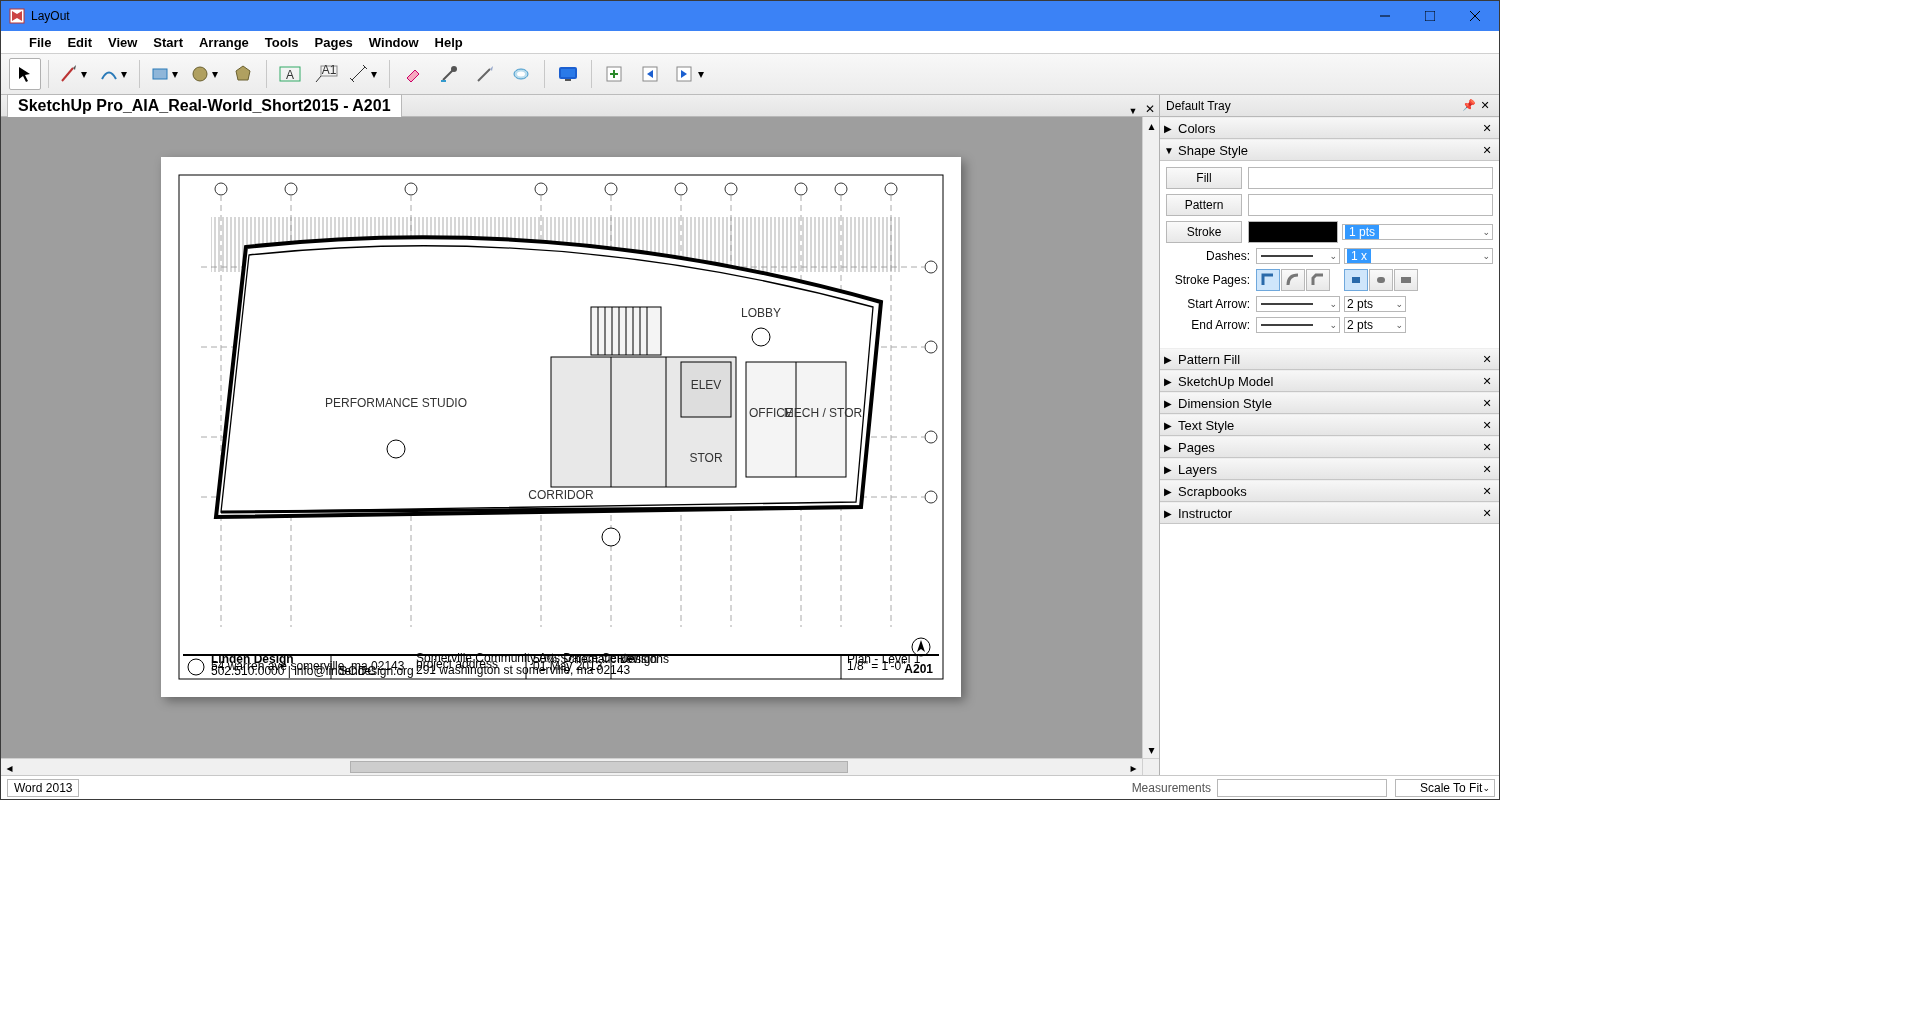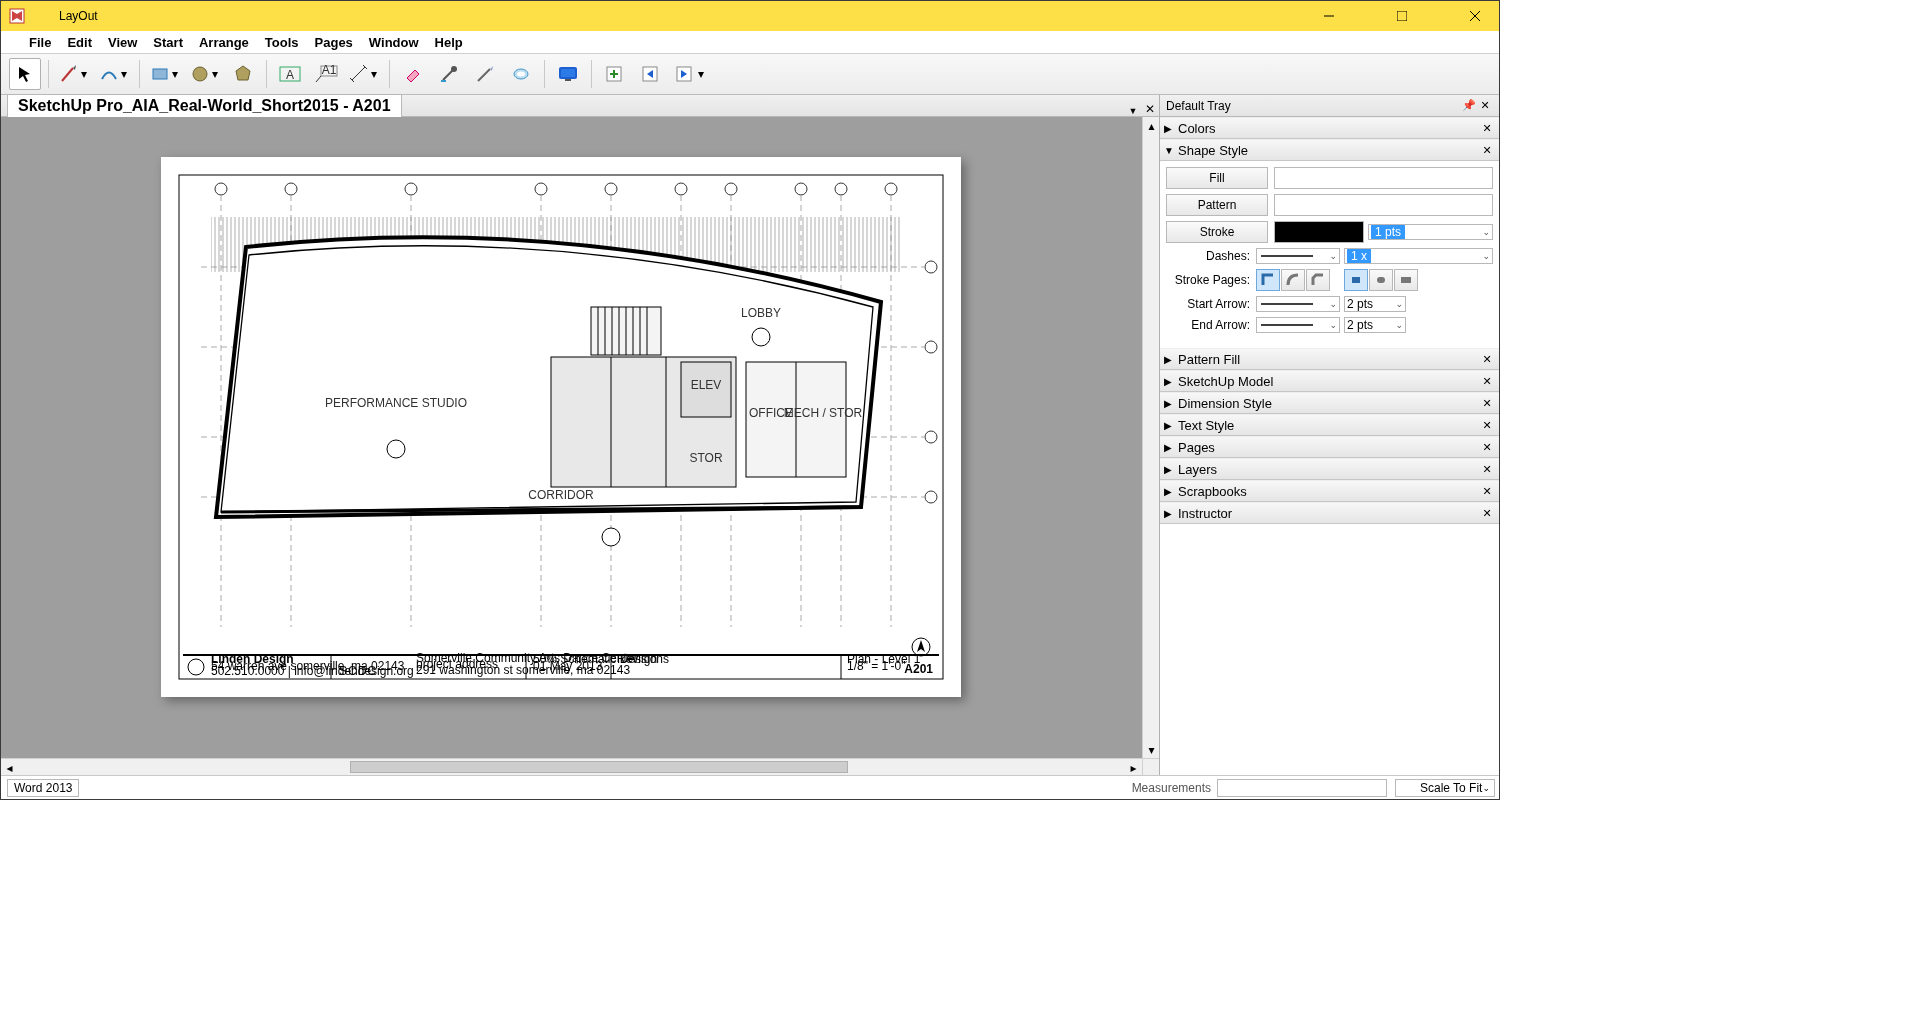--- a/index.html
+++ b/index.html
@@ -1,19 +1,19 @@
 <!DOCTYPE html>
 <html><head>
 <meta charset="utf-8">
 <style>
 * { box-sizing: border-box; margin: 0; padding: 0; font-family: "Segoe UI", Tahoma, sans-serif; font-size: 12px; }
 body { background: #fff; width: 1500px; height: 800px; overflow: hidden; border: 1px solid #3a3a3a; display: flex; flex-direction: column; }
 
 
-.titlebar { height: 30px; display: flex; align-items: center; padding: 0 2px; background: #fde047; gap: 28px; }
+.titlebar { height: 30px; display: flex; align-items: center; padding: 0 2px; background: #3b82f6; }
 .titlebar .app-icon { width: 16px; height: 16px; margin: 0 6px; }
 .titlebar .title { flex: 0 0 auto; font-size: 12px; }
 .titlebar .spacer { flex: 1; }
 .titlebar .winbtn { width: 45px; height: 30px; display: flex; align-items: center; justify-content: center; }
 .titlebar .winbtn svg { width: 10px; height: 10px; }
 
 
 .menubar { height: 22px; display: flex; align-items: center; padding: 0 20px; font-weight: bold; }
 .menubar .menuitem { padding: 2px 8px; font-size: 13px; }
 
@@ -61,21 +61,21 @@
 .tray-title { height: 22px; background: linear-gradient(#f0f0f0,#e4e4e4); border-bottom: 1px solid #b8b8b8; display: flex; align-items: center; padding: 0 6px; font-size: 12px; }
 .tray-title .spacer { flex: 1; }
 .tray-title .pin, .tray-title .x, .panel-head .x { width: 16px; text-align: center; font-size: 11px; }
 .panel-head { height: 22px; background: linear-gradient(#f7f7f7,#e5e5e5); border-bottom: 1px solid #c6c6c6; border-top: 1px solid #eee; display: flex; align-items: center; padding: 0 4px; }
 .panel-head .arrow { width: 14px; font-size: 10px; }
 .panel-head .name { flex: 1; font-size: 13px; }
 .panel-body { padding: 6px 6px 10px 6px; background: #fff; }
 
 .ss-row { display: flex; align-items: center; margin-bottom: 5px; }
 .ss-row .lbl { width: 90px; text-align: right; padding-right: 6px; font-size: 12px; }
-.ss-row .btnlbl { width: 102px; height: 22px; border: 1px solid #b8b8b8; background: linear-gradient(#fafafa,#e8e8e8); display: flex; align-items: center; justify-content: center; margin-right: 6px; font-size: 12px; }
+.ss-row .btnlbl { width: 76px; height: 22px; border: 1px solid #b8b8b8; background: linear-gradient(#fafafa,#e8e8e8); display: flex; align-items: center; justify-content: center; margin-right: 6px; font-size: 12px; }
 .ss-row .swatch { flex: 1; height: 22px; border: 1px solid #b8b8b8; }
 .ss-row .swatch.white { background: #fff; }
 .ss-row .swatch.black { background: #000; }
 .ss-row .combo { height: 16px; border: 1px solid #b8b8b8; background: #fff; display: flex; align-items: center; padding: 0 2px; justify-content: space-between; font-size: 12px; }
 .ss-row .combo.sel { background: #fff; }
 .ss-row .combo .selval { background: #3399ff; color: #fff; padding: 0 4px; }
 .ss-row .combo .dd { font-size: 9px; color: #555; }
 .ss-row .linecombo { width: 84px; }
 .ss-row .numcombo { width: 140px; }
 .ss-row .togglegrp { display: flex; gap: 1px; }

